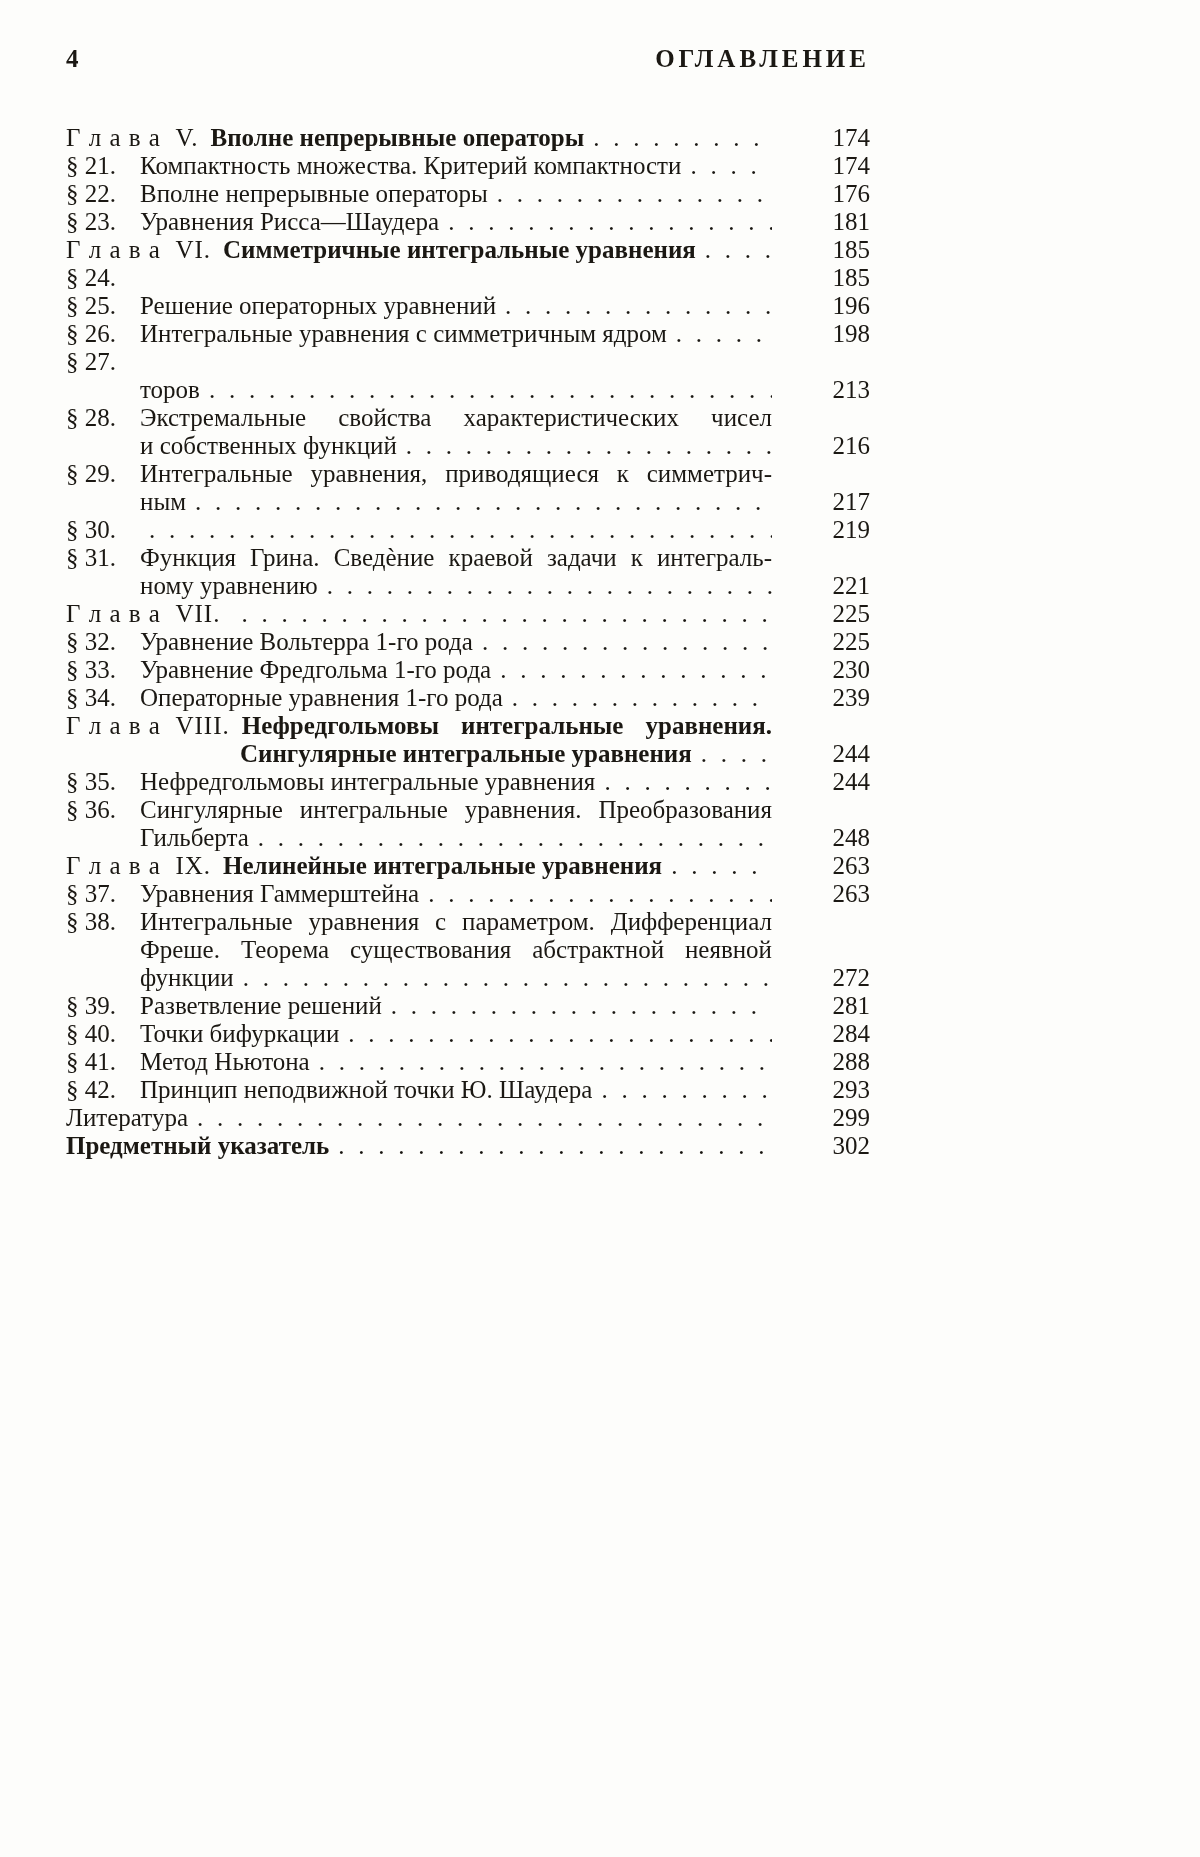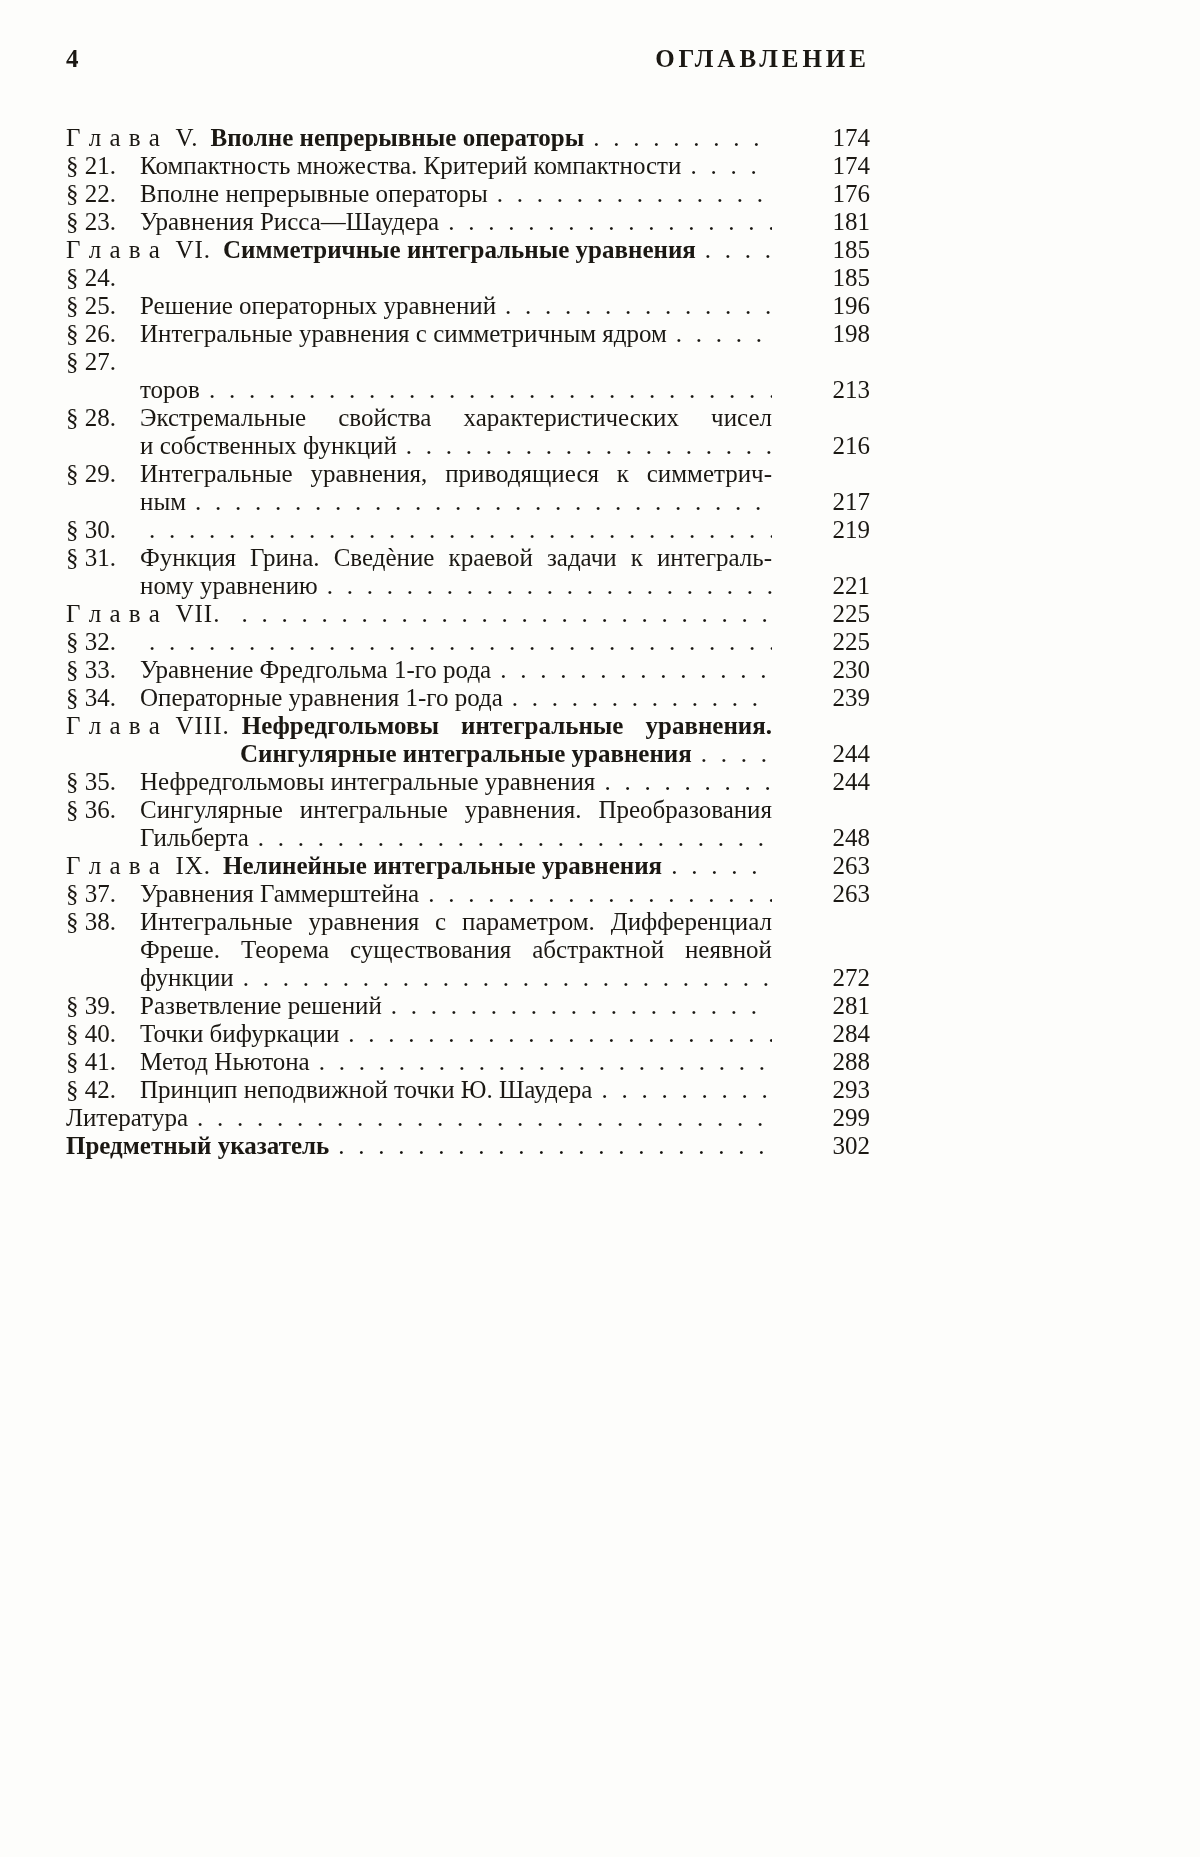--- a/index.html
+++ b/index.html
@@ -193,20 +193,21 @@
     <span class="dots">. . . . . . . . . . . . . . . . . . . . . . . . . . . . . . . . . . . . . . . . . . . . . . . . . . . . . . . . . . . . . . . . . . . . . . </span>
     <span class="page-col">221</span>
   </div>
       <div class="row chapter gap">
     <span class="label">Г л а в а  VII.</span>
     <span class="dots">. . . . . . . . . . . . . . . . . . . . . . . . . . . . . . . . . . . . . . . . . . . . . . . . . . . . . . . . . . . . . . . . . . . . . . </span>
     <span class="page-col">225</span>
   </div>
       <div class="row entry">
     <span class="label">§ 32.</span>
+    <span class="text">Уравнение Вольтерра 1-го рода</span>
     <span class="dots">. . . . . . . . . . . . . . . . . . . . . . . . . . . . . . . . . . . . . . . . . . . . . . . . . . . . . . . . . . . . . . . . . . . . . . </span>
     <span class="page-col">225</span>
   </div>
       <div class="row entry">
     <span class="label">§ 33.</span>
     <span class="text">Уравнение Фредгольма 1-го рода</span>
     <span class="dots">. . . . . . . . . . . . . . . . . . . . . . . . . . . . . . . . . . . . . . . . . . . . . . . . . . . . . . . . . . . . . . . . . . . . . . </span>
     <span class="page-col">230</span>
   </div>
       <div class="row entry">

